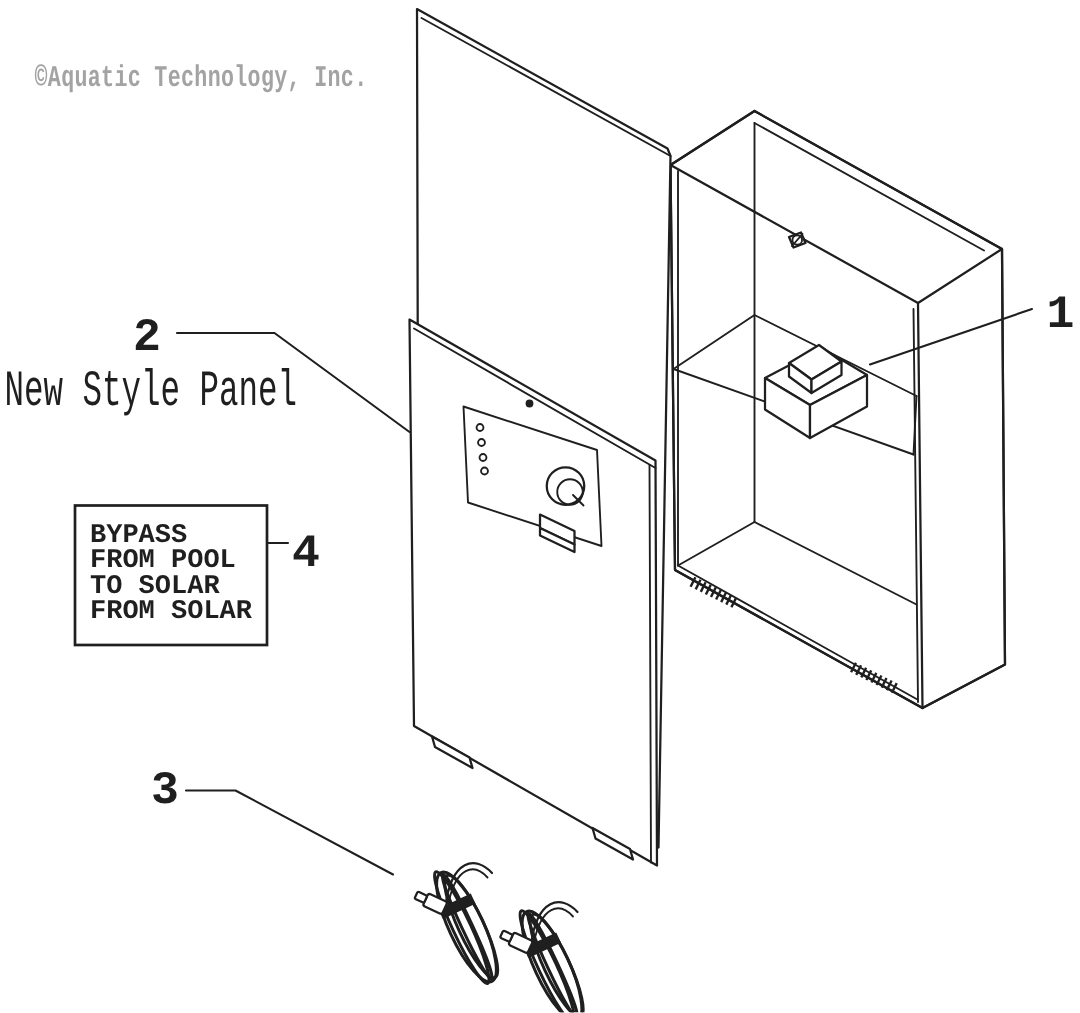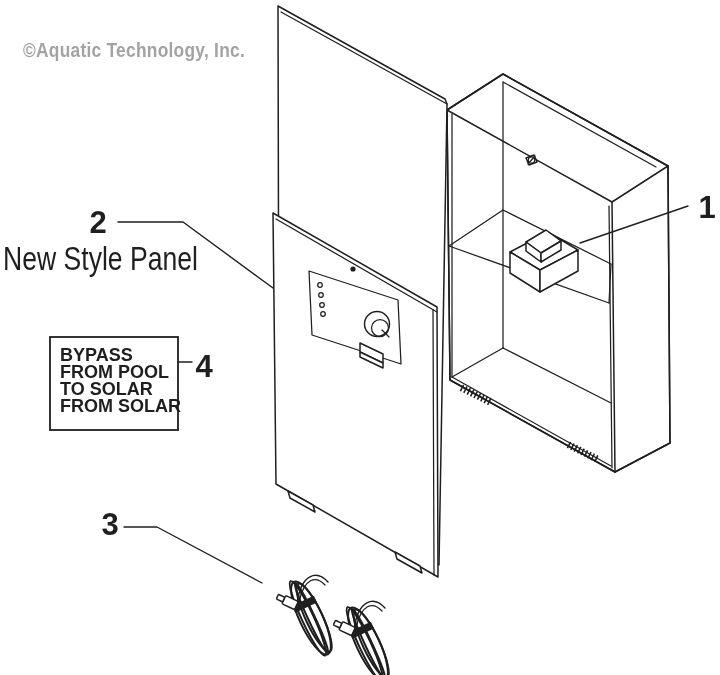--- a/index.html
+++ b/index.html
@@ -1,17 +1,17 @@
 <!DOCTYPE html>
 <html><head>
 <meta charset="utf-8">
 <style>
   html,body{margin:0;padding:0;background:#fff;}
   .canvas{position:relative;width:720px;height:675px;background:#ffffff;overflow:hidden;
-          font-family:Liberation Sans, sans-serif;}
+          font-family:Liberation Mono, monospace;}
   svg{display:block;}
   .ln{stroke:#1f1f1f;stroke-width:1.5;fill:none;stroke-linecap:round;stroke-linejoin:round;}
   .thin{stroke-width:1.25;}
   .fw{fill:#ffffff;stroke:#1f1f1f;stroke-width:1.5;stroke-linejoin:round;}
   .ldr{stroke:#1f1f1f;stroke-width:1.4;fill:none;stroke-linecap:round;stroke-linejoin:round;}
   .hatch{stroke:#1f1f1f;stroke-width:1.6;fill:none;stroke-linecap:butt;}
   .cl{stroke:#1f1f1f;stroke-width:2;fill:none;}
   .wm{font-size:20px;font-weight:bold;fill:#a3a3a3;letter-spacing:.3px;}
   .num{font-size:31px;font-weight:bold;fill:#1f1f1f;}
   .caption{font-size:34px;font-weight:normal;fill:#1f1f1f;}

